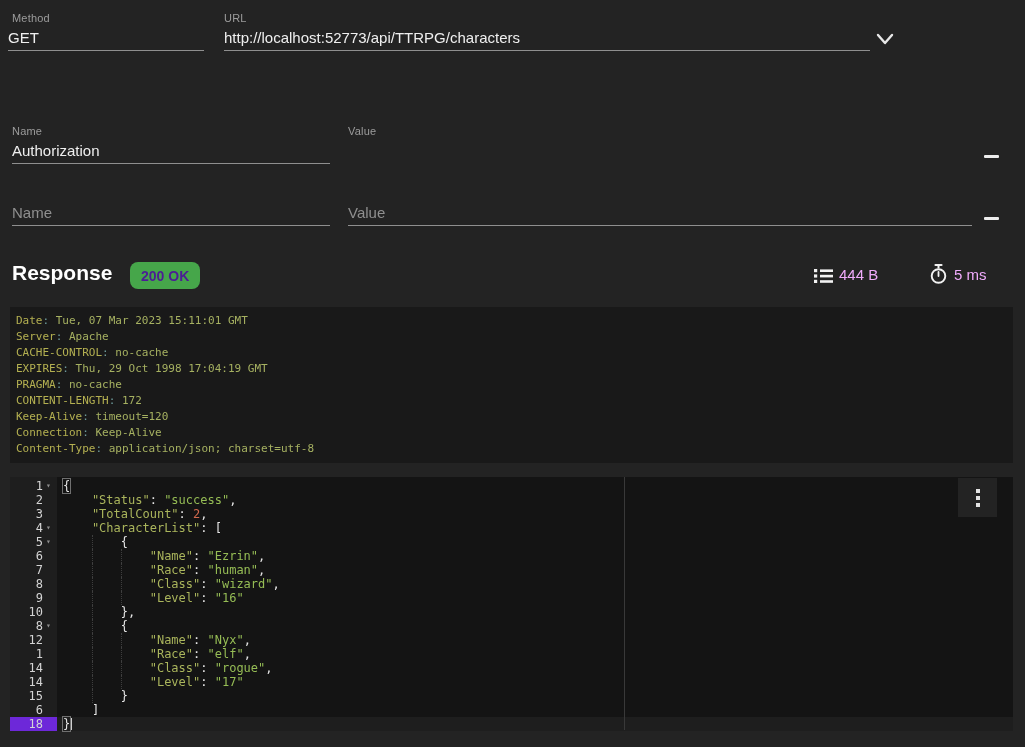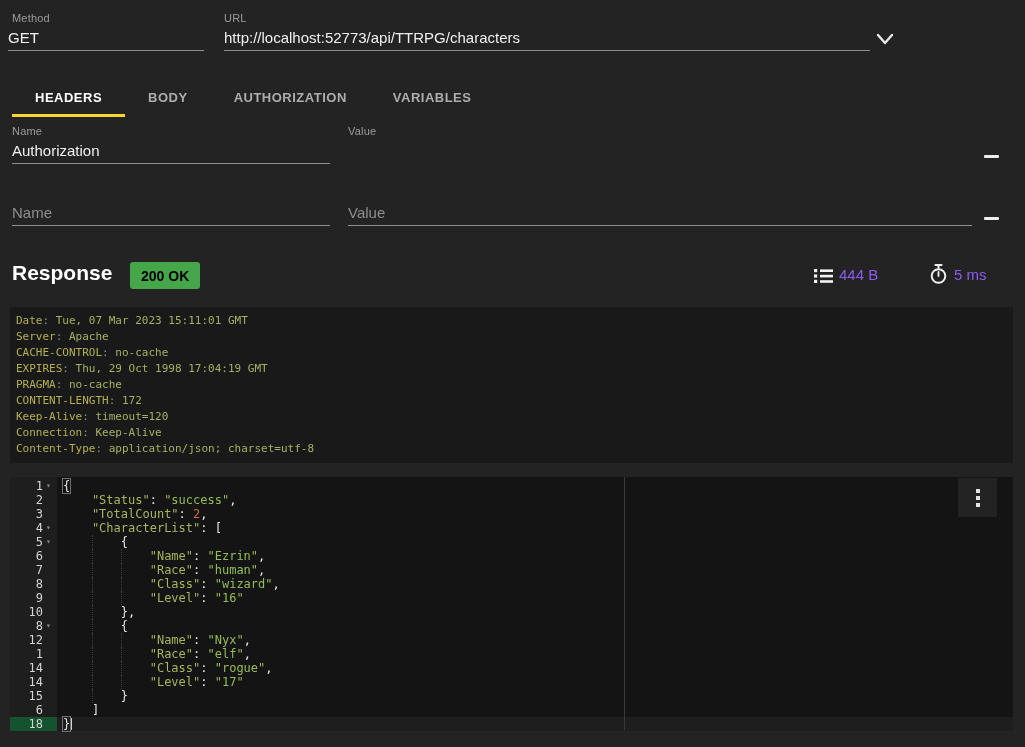--- a/index.html
+++ b/index.html
@@ -35,45 +35,45 @@
     content:""; position:absolute; left:0; right:0; bottom:-0px; height:3px; background:#fdd32f;
   }
 
   
   .minus-btn { position:absolute; width:15px; height:3px; background:#ededed; border-radius:1px; cursor:pointer; }
 
   
   .resp-title { position:absolute; left:12px; top:261px; font-size:21px; font-weight:700; color:#ffffff; }
   .status-badge {
     position:absolute; left:130px; top:262px; height:27px; padding:0 11px;
-    background:#46a64a; border-radius:3px; color:#000000; font-size:14px; font-weight:700;
+    background:#46a64a; border-radius:8px; color:#4c1d95; font-size:14px; font-weight:700;
     display:flex; align-items:center;
   }
-  .stat { position:absolute; top:266px; color:#8b5cf6; font-size:15px; }
+  .stat { position:absolute; top:266px; color:#f0abfc; font-size:15px; }
 
   
   .hdr-block {
     position:absolute; left:10px; top:307px; width:1003px; height:156px;
     background:#191919; padding:6px 6px; overflow:hidden;
     font-family:"DejaVu Sans Mono", monospace; font-size:11px; line-height:16px; white-space:pre;
   }
   .hname { color:#b4b051; }
   .hcolon { color:#6e9b9b; }
   .hval { color:#a6b161; }
 
   
   .code-block {
     position:absolute; left:10px; top:477px; width:1003px; height:253px;
     background:#141414; font-family:"DejaVu Sans Mono", monospace; font-size:12px;
   }
   .code-gutter {
     position:absolute; left:0; top:0; bottom:0; width:47px; background:#1e1e1e; padding-top:2px; z-index:1;
   }
   .gline { height:14px; line-height:14px; display:flex; align-items:center; }
-  .gline.act { background:#14532d;align-items:center; }
+  .gline.act { background:#6d28d9;align-items:center; }
   .lnum { flex:1; text-align:right; color:#d4d4d4; padding-right:3px; }
   .fold { width:11px; font-size:8px; color:#8e8e8e; text-align:left; cursor:pointer; }
   .code-text { position:absolute; left:47px; top:0; right:0; bottom:0; padding-top:2px; z-index:1; }
   .cline { position:relative; height:14px; line-height:14px; white-space:pre; padding-left:6px; color:#e6e6e6; }
   .cline.act { background:#1e1e1e; }
   .guide { position:absolute; top:0; bottom:0; border-left:1px dotted #3e3e3e; }
   .t-k { color:#aab55c; }
   .t-s { color:#96bd55; }
   .t-n { color:#d2694d; }
   .t-p { color:#e6e6e6; }
@@ -100,26 +100,20 @@
   <div class="abs flabel" style="left:224px; top:12px;">URL</div>
   <input class="abs field-input" style="left: 224px; top: 29px; width: 646px;" value="http://localhost:52773/api/TTRPG/characters">
 
   <div class="abs" style="left:874px; top:28px; cursor:pointer;">
     <svg width="22" height="22" viewBox="0 0 22 22">
       <polyline points="4,7 11,15 18,7" fill="none" stroke="#e8e8e8" stroke-width="2.4" stroke-linecap="round" stroke-linejoin="round"></polyline>
     </svg>
   </div>
 
 
-  <div class="tabs">
-    <div class="tab active">HEADERS</div>
-    <div class="tab">BODY</div>
-    <div class="tab">AUTHORIZATION</div>
-    <div class="tab">VARIABLES</div>
-  </div>
 
   <div class="abs flabel" style="left:12px; top:125px;">Name</div>
   <input class="abs field-input" style="left: 12px; top: 142px; width: 318px;" value="Authorization">
   <div class="abs flabel" style="left:348px; top:125px;">Value</div>
   <div class="minus-btn" style="left:984px; top:155px;"></div>
 
   <input class="abs field-input" style="left: 12px; top: 204px; width: 318px;" placeholder="Name">
   <input class="abs field-input" style="left: 348px; top: 204px; width: 624px;" placeholder="Value">
   <div class="minus-btn" style="left:984px; top:217px;"></div>
 

